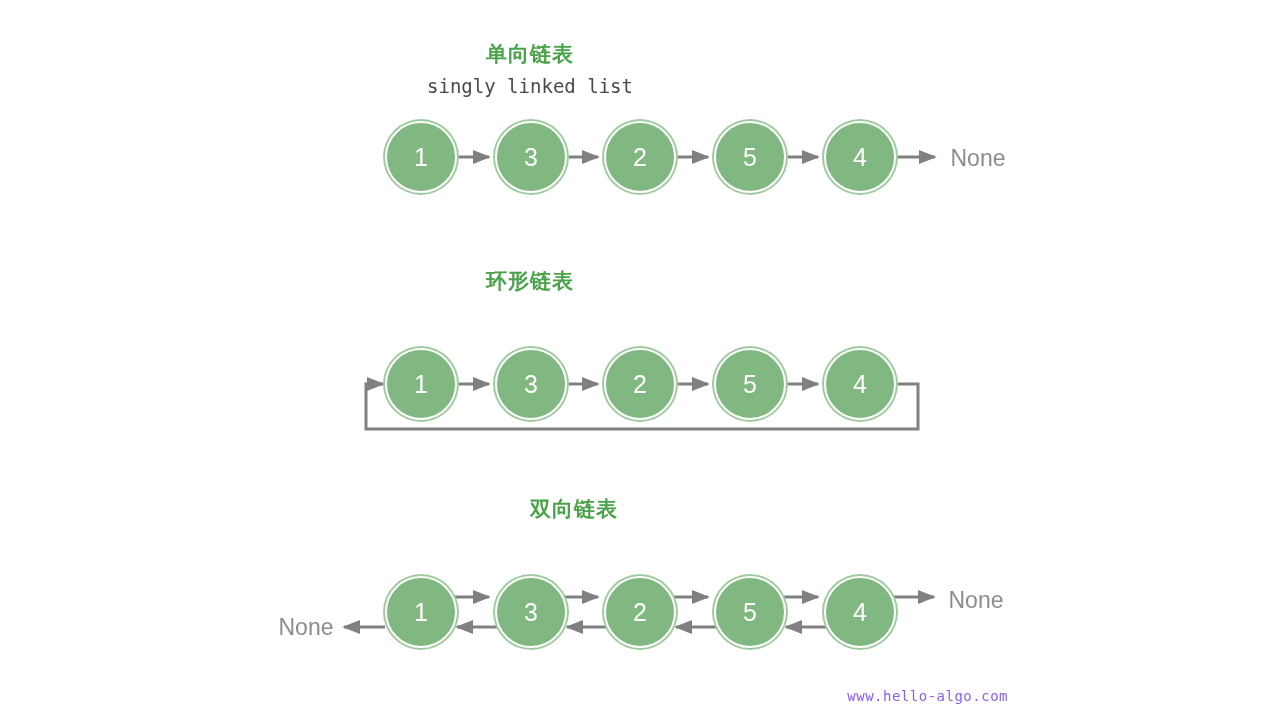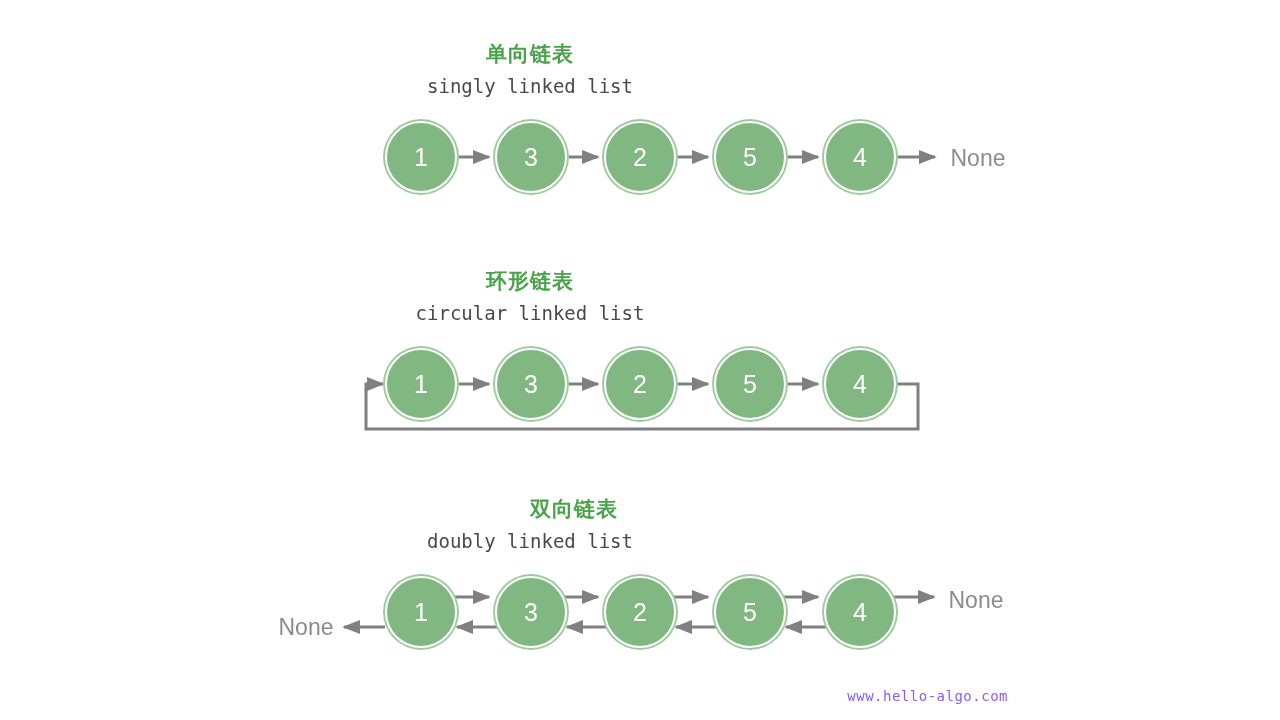--- a/index.html
+++ b/index.html
@@ -146,40 +146,38 @@
   <div class="node" style="left:750px; top:157px;">
     <span class="node-value">5</span>
   </div>
   <div class="node" style="left:860px; top:157px;">
     <span class="node-value">4</span>
   </div>
 
   <div class="none-label" style="left:978px; top:158px;">None</div>
 
   <div class="section-title" style="left:530px; top:267px;">环形链表</div>
-  <div class="section-subtitle" style="left:530px; top:302px;">circular linked list</div>
 
   <div class="node" style="left:421px; top:384px;">
     <span class="node-value">1</span>
   </div>
   <div class="node" style="left:531px; top:384px;">
     <span class="node-value">3</span>
   </div>
   <div class="node" style="left:640px; top:384px;">
     <span class="node-value">2</span>
   </div>
   <div class="node" style="left:750px; top:384px;">
     <span class="node-value">5</span>
   </div>
   <div class="node" style="left:860px; top:384px;">
     <span class="node-value">4</span>
   </div>
 
   <div class="section-title" style="left:530px; top:495px;margin-left:44px;">双向链表</div>
-  <div class="section-subtitle" style="left:530px; top:530px;">doubly linked list</div>
 
   <div class="node" style="left:421px; top:612px;">
     <span class="node-value">1</span>
   </div>
   <div class="node" style="left:531px; top:612px;">
     <span class="node-value">3</span>
   </div>
   <div class="node" style="left:640px; top:612px;">
     <span class="node-value">2</span>
   </div>

